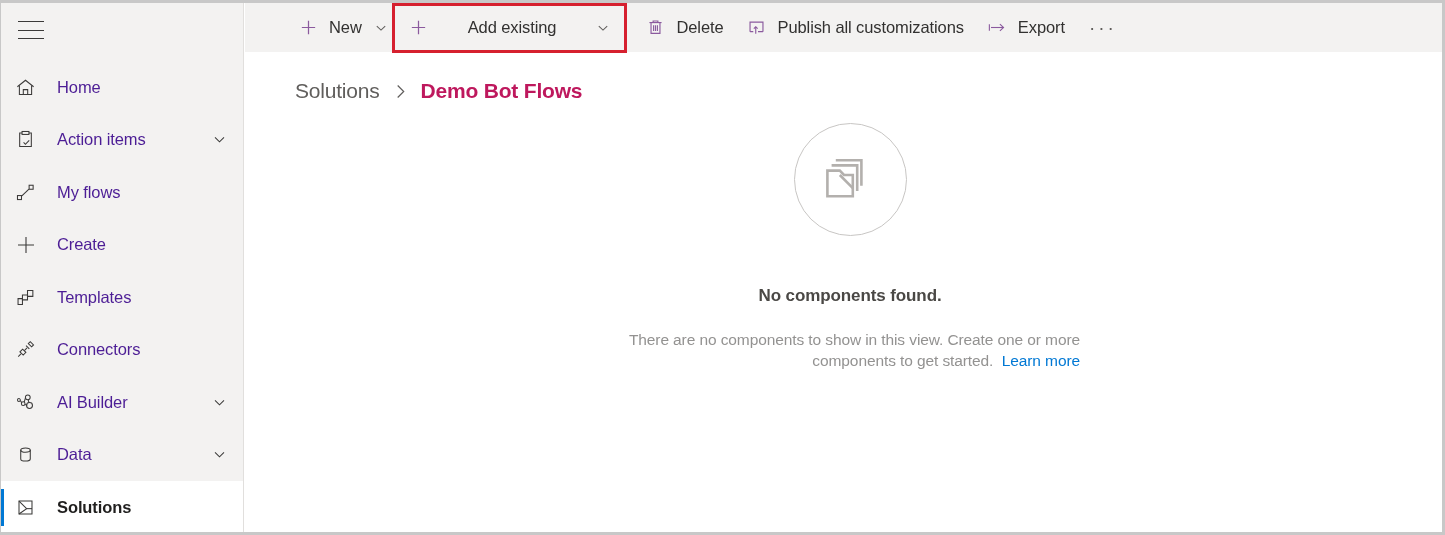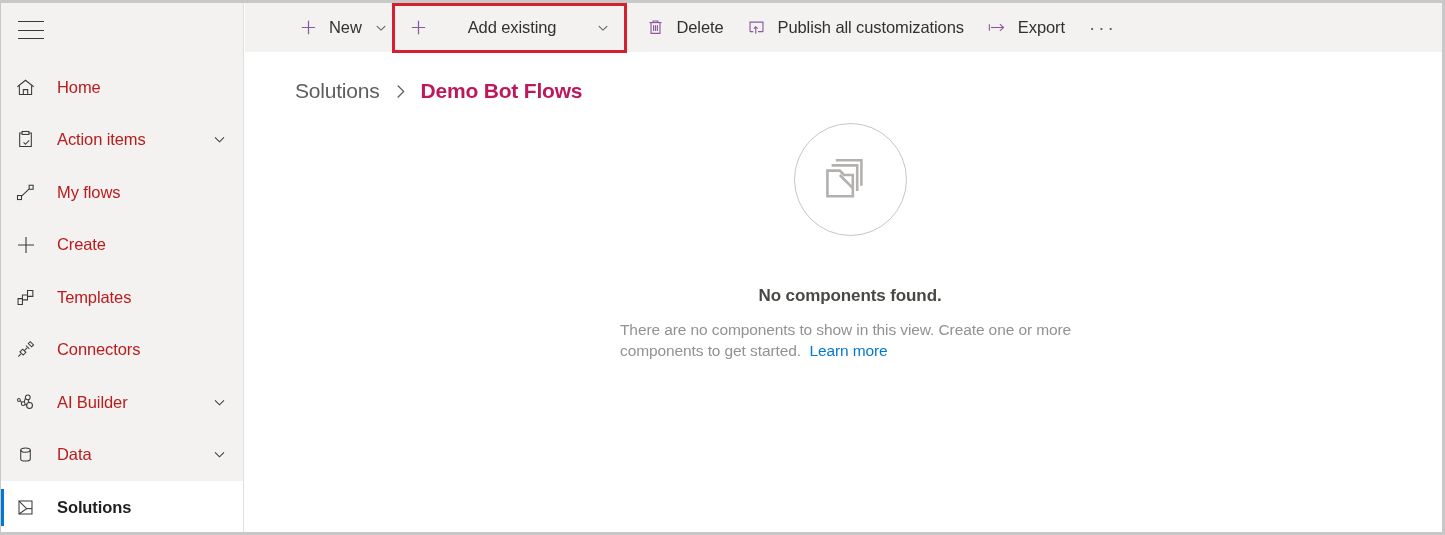--- a/index.html
+++ b/index.html
@@ -75,21 +75,21 @@
     width: 30px;
     min-width: 30px;
     height: 24px;
     display: flex;
     align-items: center;
     justify-content: flex-start;
     color: #3b3a39;
   }
   .nav-item .nav-label {
     font-size: 16.5px;
-    color: #b91c1c;
+    color: #4c1d95;
     margin-left: 12px;
     white-space: nowrap;
     letter-spacing: -0.1px;
   }
   .nav-item .nav-chevron {
     margin-left: auto;
     color: #3b3a39;
     display: flex;
     align-items: center;
   }
@@ -234,23 +234,23 @@
     box-sizing: border-box;
   }
   .empty-title {
     margin-top: 50px;
     font-size: 17px;
     font-weight: bold;
     color: #4a4845;
     letter-spacing: -0.1px;
   }
   .empty-desc {
-    margin-top: 14px;
+    margin-top: 24px;
     width: 460px;
-    text-align: left;
+    text-align: right;
     font-size: 15.5px;
     color: #939291;
     line-height: 1.35;
     letter-spacing: -0.1px;
   }
   .empty-link {
     color: #0078d4;
     text-decoration: none;
     cursor: pointer;
   }

